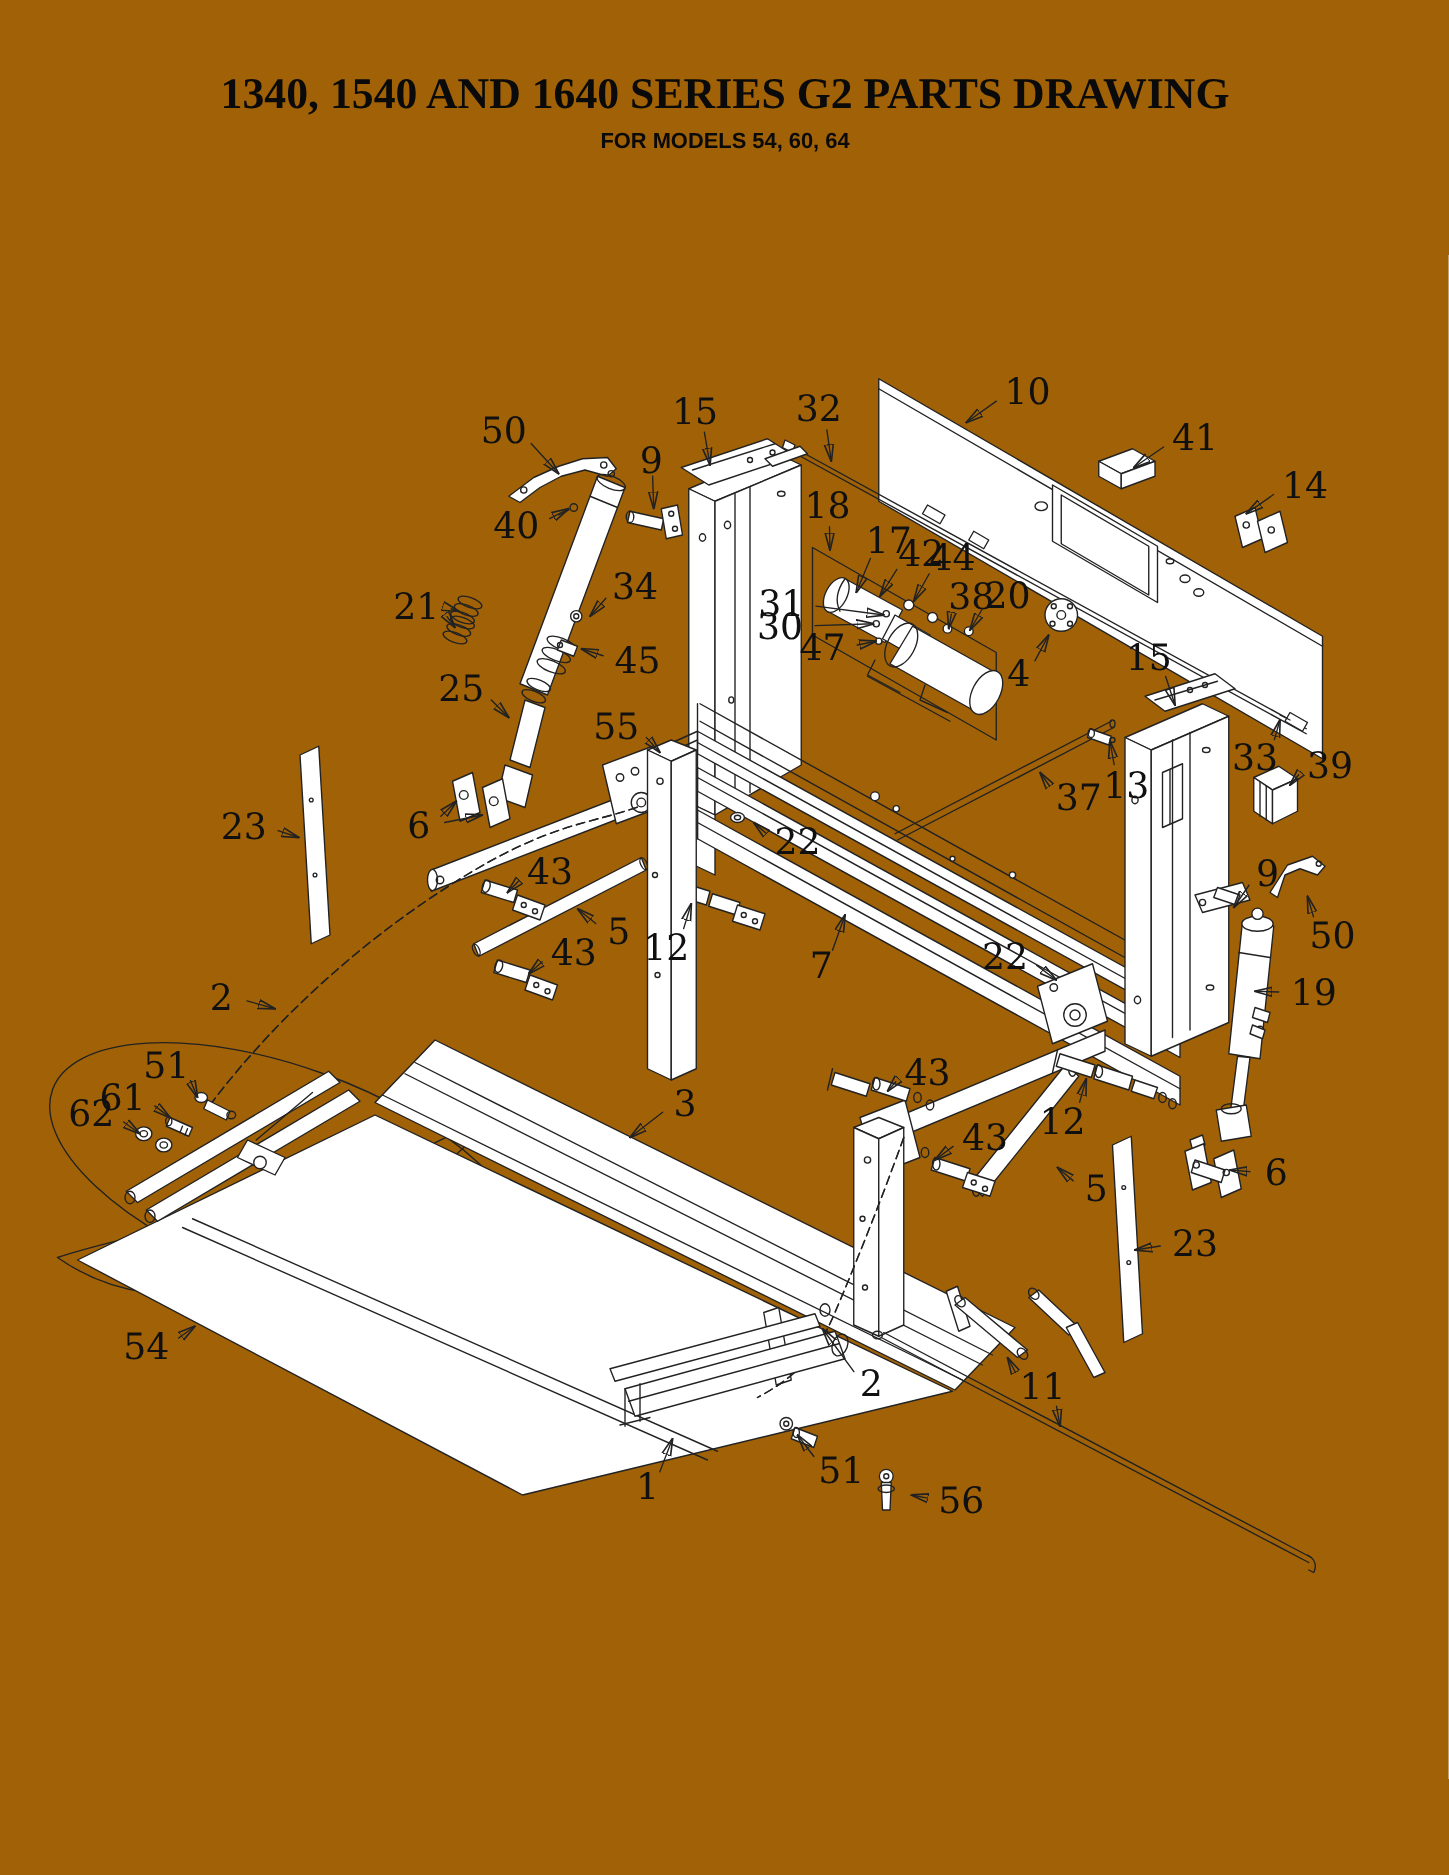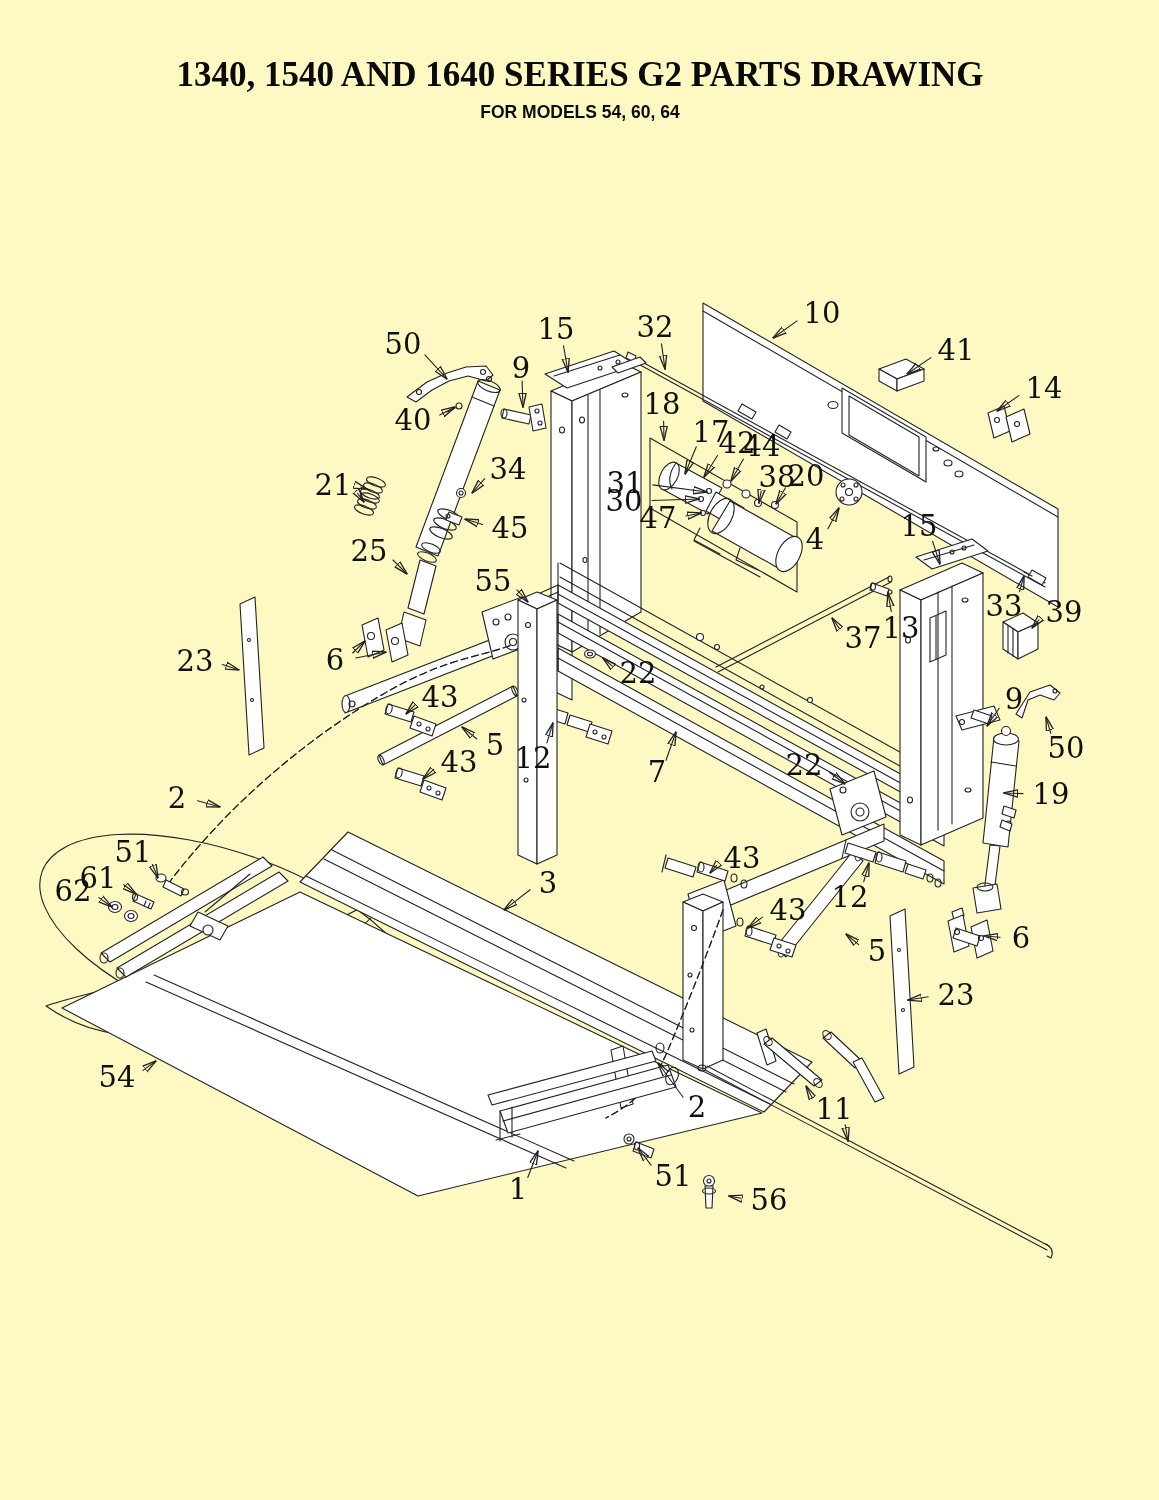--- a/index.html
+++ b/index.html
@@ -1,16 +1,16 @@
 <!DOCTYPE html>
 <html><head>
 <meta charset="utf-8">
 <style>
   html,body{margin:0;padding:0;background:#ffffff;}
-  .page{position:relative;width:1159px;height:1500px;background:#fef9c3;margin:0 auto;
+  .page{position:relative;width:1159px;height:1500px;background:#a16207;margin:0 auto;
         font-family:"Liberation Serif", serif;}
   svg{display:block}
   
   .art polygon,.art path,.art line,.art ellipse,.art circle,.art rect,.art polyline{
       stroke:#222;stroke-width:1.1;fill:none;stroke-linejoin:round;stroke-linecap:round;}
   .art .f{fill:#ffffff;}
   .chain{stroke:#2a2a2a;stroke-width:5.5;fill:none;stroke-dasharray:7 4;stroke-linecap:round;}
   .chainw{stroke:#ffffff;stroke-width:2.4;fill:none;stroke-dasharray:7 4;stroke-linecap:round;}
   .title-txt{font-family:"Liberation Serif",serif;font-weight:bold;font-size:35px;fill:#0a0a0a;}
   .sub-txt{font-family:"Liberation Sans",sans-serif;font-weight:bold;font-size:17.5px;fill:#0a0a0a;}

